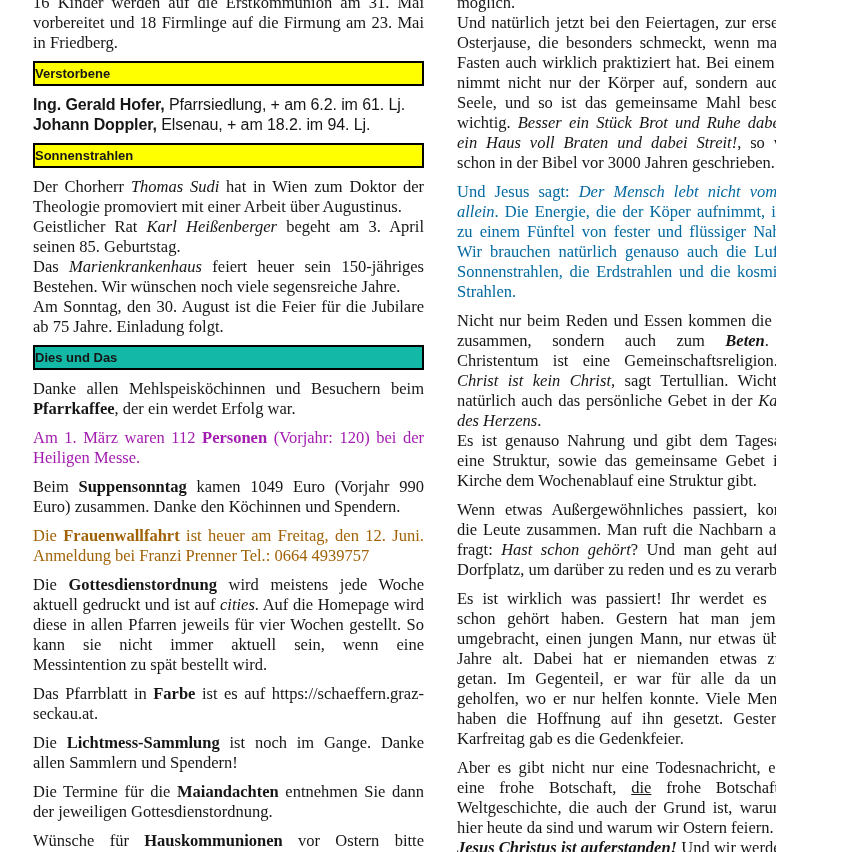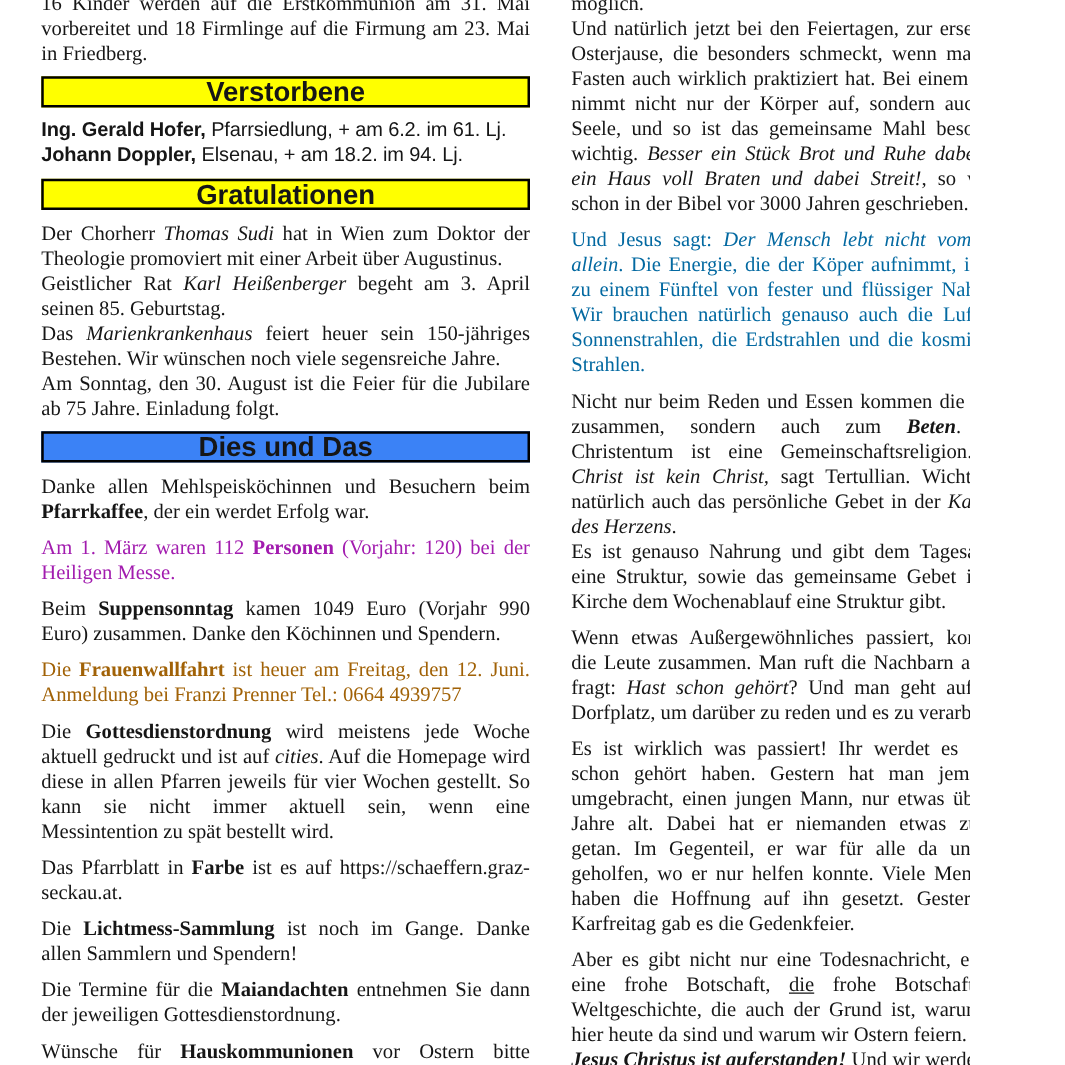--- a/index.html
+++ b/index.html
@@ -38,46 +38,45 @@
     font-size: 16px;
     letter-spacing: -0.1px;
     text-align: left;
   }
 
   .section-header {
     box-sizing: border-box;
     width: 100%;
     margin: 8px 0 9px 0;
     border: 2px solid #000000;
-    text-align: center;
     font-family: "Liberation Sans", sans-serif;
     font-weight: bold;
-    font-size: 22px;
+    font-size: 13px;
     line-height: 21px;
     padding: 0;
   }
 
   .st-n  { }
   .st-b  { font-weight: bold; }
   .st-i  { font-style: italic; }
   .st-bi { font-weight: bold; font-style: italic; margin-top: 28px; }
   .st-u  { text-decoration: underline; }
 </style>
 </head>
 <body>
 
 <div id="page">
   <div id="columns">
     <div id="left-column" class="column">
         <p class="block tight" style="color: rgb(22, 22, 22);"><span class="st-n">16 Kinder werden auf die Erstkommunion am 31. Mai vorbereitet und 18 Firmlinge auf die Firmung am 23. Mai in Friedberg.</span></p>
         <div class="section-header" style="background: rgb(255, 255, 0); border-color: rgb(0, 0, 0);"><span>Verstorbene</span></div>
         <p class="block sans tight" style="color: rgb(22, 22, 22);"><span class="st-b">Ing. Gerald Hofer,</span><span class="st-n"> Pfarrsiedlung, + am 6.2. im 61. Lj.</span><br><span class="st-b">Johann Doppler,</span><span class="st-n"> Elsenau, + am 18.2. im 94. Lj.</span></p>
-        <div class="section-header" style="background: rgb(255, 255, 0); border-color: rgb(0, 0, 0);"><span>Gratulationen</span></div>
+        <div class="section-header" style="background: rgb(255, 255, 0); border-color: rgb(0, 0, 0);"><span>Sonnenstrahlen</span></div>
         <p class="block tight" style="color: rgb(22, 22, 22);"><span class="st-n">Der Chorherr </span><span class="st-i">Thomas Sudi</span><span class="st-n"> hat in Wien zum Doktor der Theologie promoviert mit einer Arbeit über Augustinus.</span><br><span class="st-n">Geistlicher Rat </span><span class="st-i">Karl Heißenberger</span><span class="st-n"> begeht am 3. April seinen 85. Geburtstag.</span><br><span class="st-n">Das </span><span class="st-i">Marienkrankenhaus</span><span class="st-n"> feiert heuer sein 150-jähriges Bestehen. Wir wünschen noch viele segensreiche Jahre.</span><br><span class="st-n">Am Sonntag, den 30. August ist die Feier für die Jubilare ab 75 Jahre. Einladung folgt.</span></p>
-        <div class="section-header" style="background: #3b82f6; border-color: rgb(0, 0, 0);"><span>Dies und Das</span></div>
+        <div class="section-header" style="background: #14b8a6; border-color: rgb(0, 0, 0);"><span>Dies und Das</span></div>
         <p class="block" style="color: rgb(22, 22, 22);"><span class="st-n">Danke allen Mehlspeisköchinnen und Besuchern beim </span><span class="st-b">Pfarrkaffee</span><span class="st-n">, der ein werdet Erfolg war.</span></p>
         <p class="block" style="color: #a21caf;"><span class="st-n">Am 1. März waren 112 </span><span class="st-b">Personen</span><span class="st-n"> (Vorjahr: 120) bei der Heiligen Messe.</span></p>
         <p class="block" style="color: rgb(22, 22, 22);"><span class="st-n">Beim </span><span class="st-b">Suppensonntag</span><span class="st-n"> kamen 1049 Euro (Vorjahr 990 Euro) zusammen. Danke den Köchinnen und Spendern.</span></p>
         <p class="block" style="color: #a16207;"><span class="st-n">Die </span><span class="st-b">Frauenwallfahrt</span><span class="st-n"> ist heuer am Freitag, den 12. Juni. Anmeldung bei Franzi Prenner Tel.: 0664 4939757</span></p>
         <p class="block" style="color: rgb(22, 22, 22);"><span class="st-n">Die </span><span class="st-b">Gottesdienstordnung</span><span class="st-n"> wird meistens jede Woche aktuell gedruckt und ist auf </span><span class="st-i">cities</span><span class="st-n">. Auf die Homepage wird diese in allen Pfarren jeweils für vier Wochen gestellt. So kann sie nicht immer aktuell sein, wenn eine Messintention zu spät bestellt wird.</span></p>
         <p class="block" style="color: rgb(22, 22, 22);"><span class="st-n">Das Pfarrblatt in </span><span class="st-b">Farbe</span><span class="st-n"> ist es auf https://schaeffern.graz-seckau.at.</span></p>
         <p class="block" style="color: rgb(22, 22, 22);"><span class="st-n">Die </span><span class="st-b">Lichtmess-Sammlung</span><span class="st-n"> ist noch im Gange. Danke allen Sammlern und Spendern!</span></p>
         <p class="block" style="color: rgb(22, 22, 22);"><span class="st-n">Die Termine für die </span><span class="st-b">Maiandachten</span><span class="st-n"> entnehmen Sie dann der jeweiligen Gottesdienstordnung.</span></p>
         <p class="block" style="color: rgb(22, 22, 22);"><span class="st-n">Wünsche für </span><span class="st-b">Hauskommunionen</span><span class="st-n"> vor Ostern bitte melden. Telefon: 03339 25177 oder 0664 99 72 543.</span></p>
       </div>

